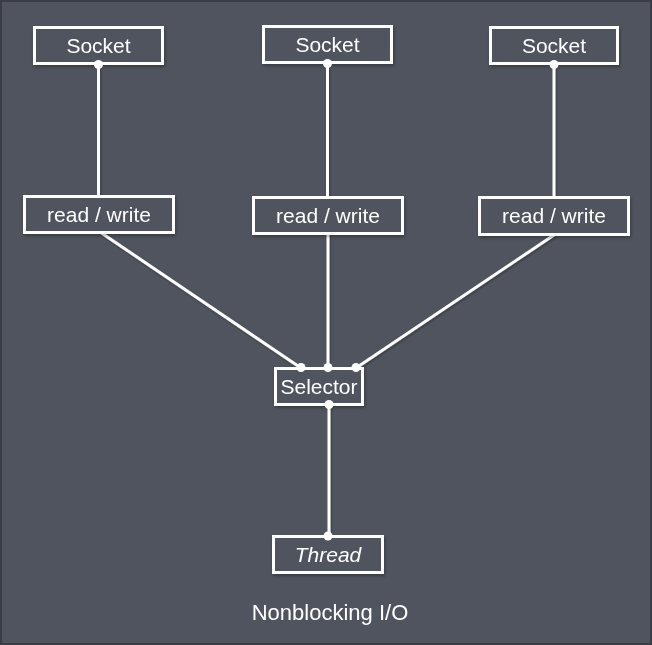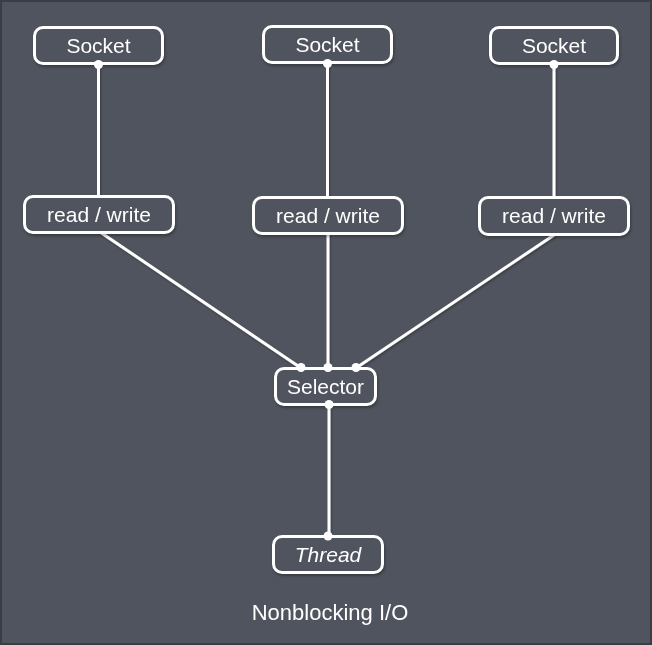--- a/index.html
+++ b/index.html
@@ -25,36 +25,36 @@
     height: 641px;
   }
   svg.edges  { z-index: 1; }
   svg.dots   { z-index: 3; }
   .node {
     position: absolute;
     z-index: 2;
     box-sizing: border-box;
     background: #50545E;
     border: 3px solid #FFFFFF;
-    border-radius: 10px;
+    border-radius: 0;
     display: flex;
     align-items: center;
     justify-content: center;
     color: #FFFFFF;
     font-size: 21px;
     box-shadow: 1px 2px 3px rgba(0,0,0,0.30);
   }
   .node span { white-space: nowrap; }
   .socket-1    { left: 31px;  top: 24px;  width: 131px; height: 39px; }
   .socket-2    { left: 260px; top: 23px;  width: 131px; height: 39px; }
   .socket-3    { left: 487px; top: 24px;  width: 130px; height: 39px; }
   .readwrite-1 { left: 21px;  top: 193px; width: 152px; height: 39px; }
   .readwrite-2 { left: 250px; top: 194px; width: 152px; height: 39px; }
   .readwrite-3 { left: 476px; top: 194px; width: 152px; height: 40px; }
-  .selector    { left: 272px; top: 365px; width: 103px; height: 39px; }
+  .selector    { left: 272px; top: 365px; width: 90px; height: 39px; }
   .thread      { left: 270px; top: 533px; width: 112px; height: 39px; font-style: italic; }
   .caption {
     position: absolute;
     z-index: 2;
     left: 4px;
     right: -4px;
     top: 598px;
     text-align: center;
     color: #FFFFFF;
     font-size: 22px;

